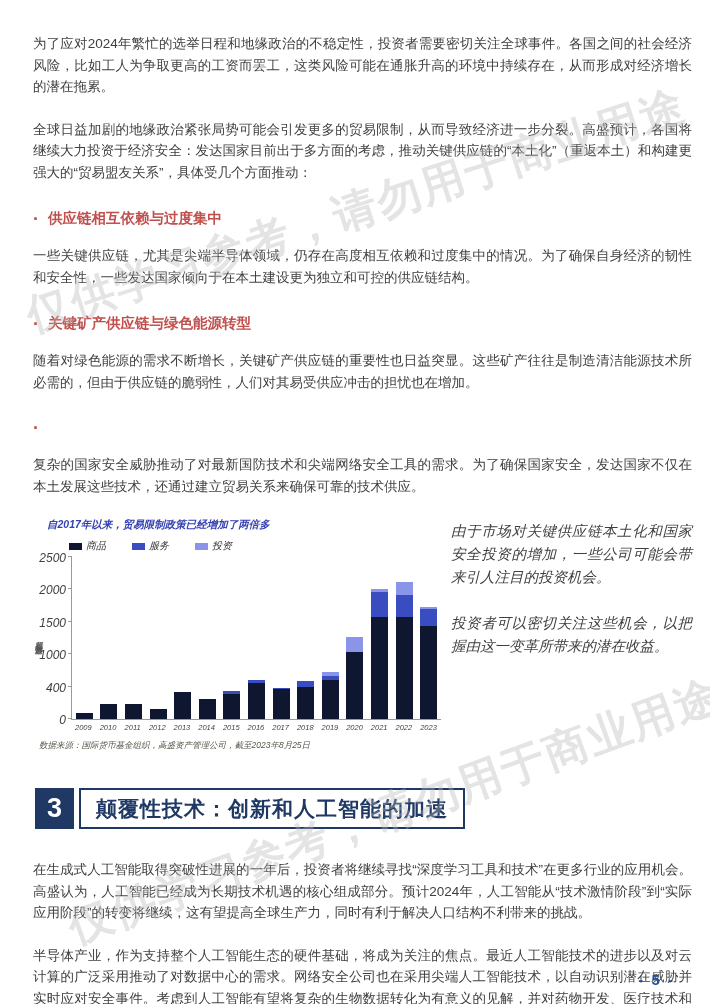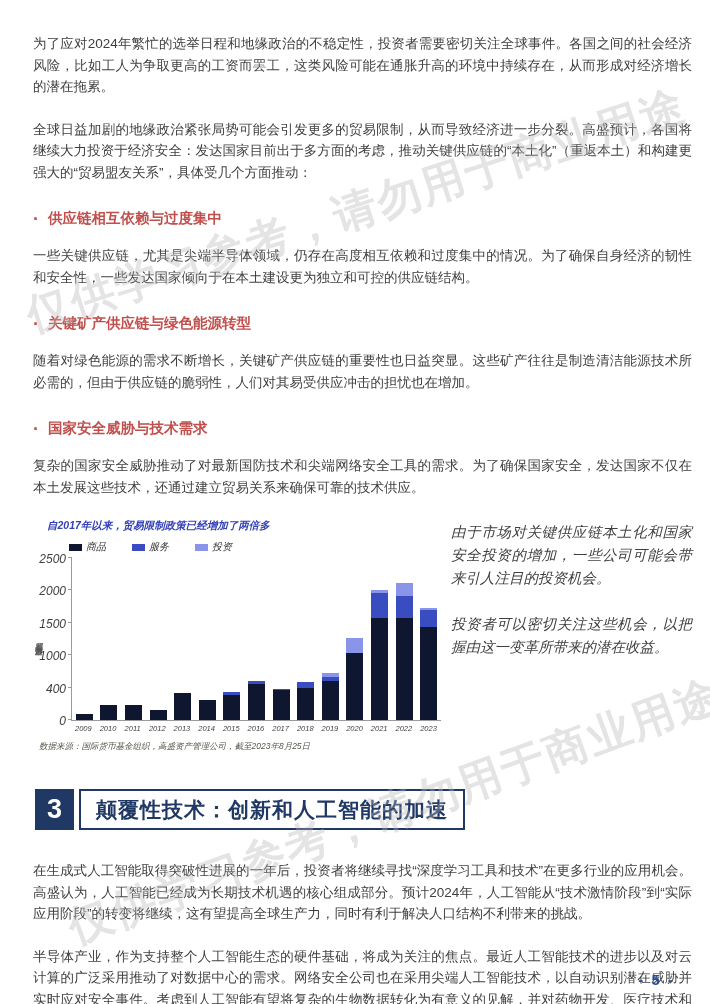--- a/index.html
+++ b/index.html
@@ -119,21 +119,20 @@
   <p class="body-para">一些关键供应链，尤其是尖端半导体领域，仍存在高度相互依赖和过度集中的情况。为了确保自身经济的韧性和安全性，一些发达国家倾向于在本土建设更为独立和可控的供应链结构。</p>
 
   <div class="bullet-head">
     <span class="dot">·</span>
     <span>关键矿产供应链与绿色能源转型</span>
   </div>
   <p class="body-para">随着对绿色能源的需求不断增长，关键矿产供应链的重要性也日益突显。这些矿产往往是制造清洁能源技术所必需的，但由于供应链的脆弱性，人们对其易受供应冲击的担忧也在增加。</p>
 
   <div class="bullet-head">
     <span class="dot">·</span>
-    <span>国家安全威胁与技术需求</span>
   </div>
   <p class="body-para">复杂的国家安全威胁推动了对最新国防技术和尖端网络安全工具的需求。为了确保国家安全，发达国家不仅在本土发展这些技术，还通过建立贸易关系来确保可靠的技术供应。</p>
 
   <div class="chart-row">
     <div class="chart">
       <div class="chart-title">自2017年以来，贸易限制政策已经增加了两倍多</div>
       <div class="chart-legend">
           <span class="legend-item">
             <span class="legend-swatch" style="background: rgb(14, 22, 48);"></span>
             <span>商品</span>

